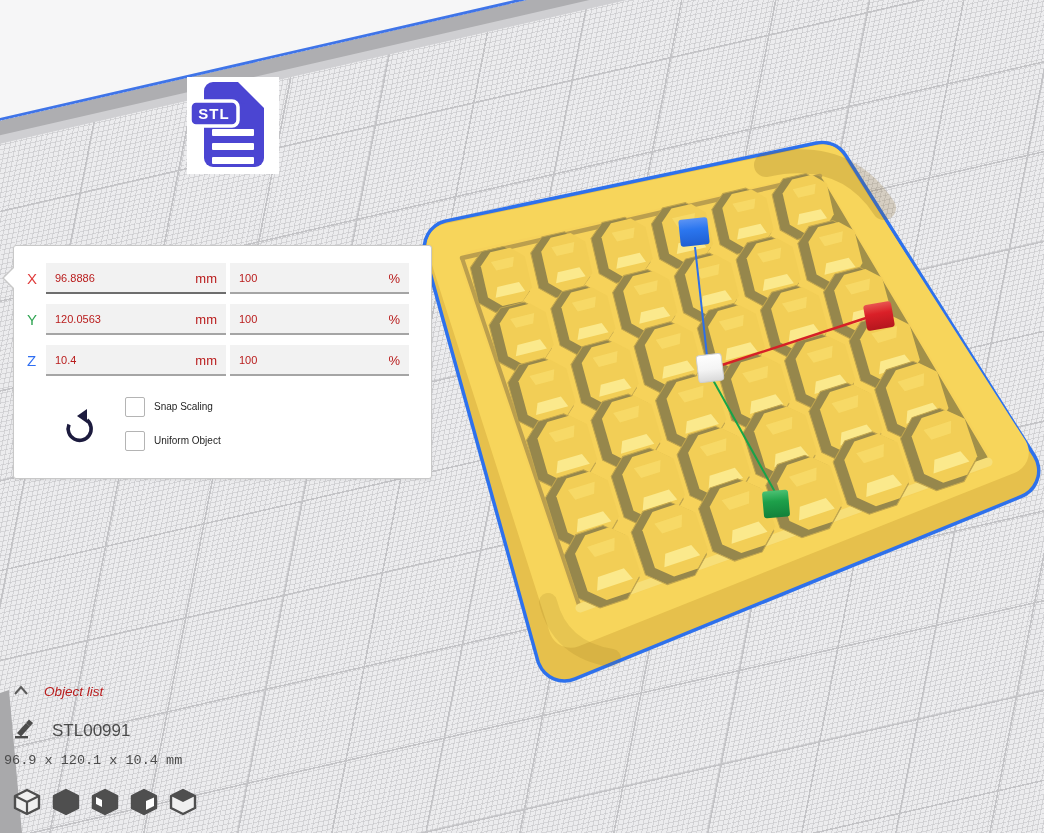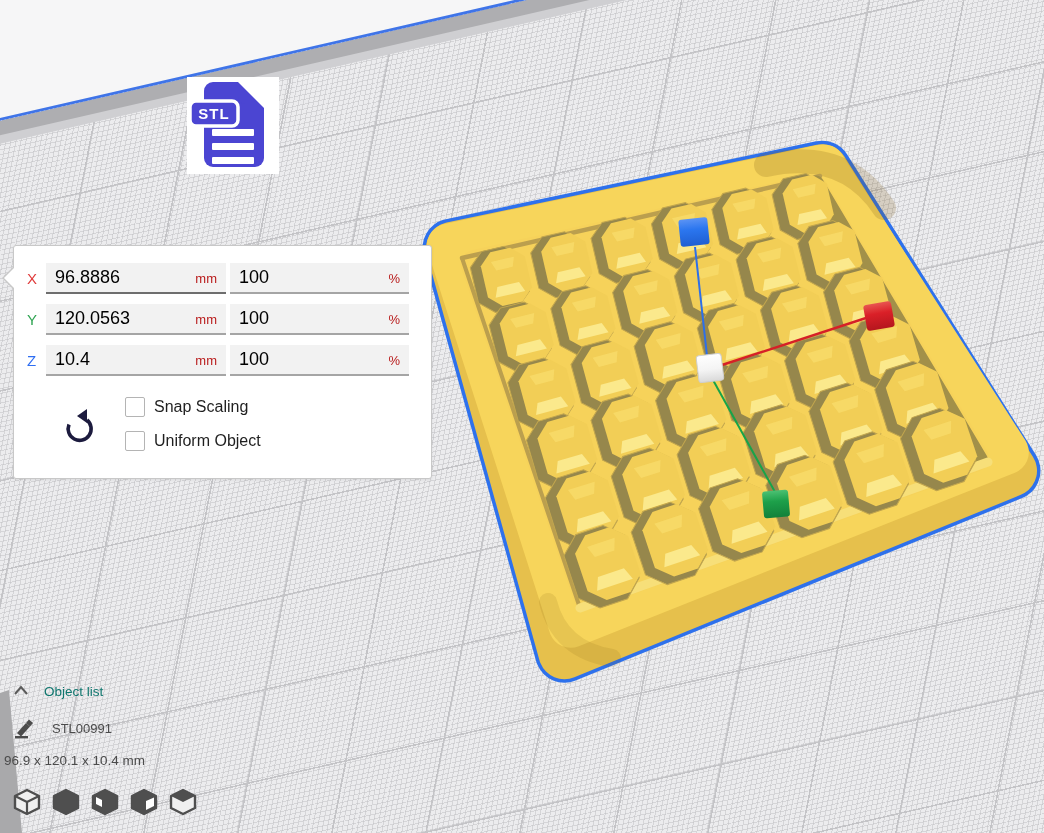--- a/index.html
+++ b/index.html
@@ -40,39 +40,39 @@
     content:"";position:absolute;left:-10px;top:22px;
     border:10px solid transparent;border-right-color:#ffffff;border-left:0;
   }
   .srow{position:absolute;left:0;width:100%;height:31px;}
   .srow .axis{position:absolute;left:13px;top:7px;width:20px;font-size:15px;}
   .fieldwrap{position:absolute;top:0;height:31px;}
   .fieldwrap.mm{left:32px;width:180px;}
   .fieldwrap.pct{left:216px;width:179px;}
   .fieldwrap input{
     box-sizing:border-box;width:100%;height:100%;background:#f2f2f2;border:0;
-    border-bottom:2px solid #a5a5a5;color:#000000;font-size:18px;
+    border-bottom:2px solid #a5a5a5;color:#b91c1c;font-size:11px;
     padding:0 38px 0 9px;font-family:"Liberation Sans",sans-serif;outline:none;
   }
   .fieldwrap.focused input{border-bottom-color:#6e6e6e;}
   .fieldwrap .unit{position:absolute;right:9px;top:8px;font-size:13px;color:#b91c1c;pointer-events:none;}
   .cb{
     position:absolute;left:111px;width:18px;height:18px;background:#fff;
     border:1px solid #b4b4b4;border-radius:2px;
   }
-  .cb-label{position:absolute;left:140px;height:18px;line-height:19px;font-size:16px;color:#1f1f1f;}
+  .cb-label{position:absolute;left:140px;height:18px;line-height:19px;font-size:10px;color:#1f1f1f;}
   .reset-btn{position:absolute;left:46px;top:157px;width:36px;height:40px;cursor:pointer;}
 
   
   .footer{position:absolute;left:0;top:0;z-index:3;}
   .obj-caret{position:absolute;left:12px;top:683px;}
-  .obj-list-label{position:absolute;left:44px;top:684px;font-size:13.5px;color:#0f766e;}
+  .obj-list-label{position:absolute;left:44px;top:684px;font-size:13.5px;color:#b91c1c;font-style:italic;}
   .obj-type-icon{position:absolute;left:13px;top:716px;}
-  .obj-name{position:absolute;left:52px;top:721px;font-size:13px;color:#4b4b4b;}
-  .obj-dims{position:absolute;left:4px;top:753px;font-size:13.5px;color:#4b4b4b;}
+  .obj-name{position:absolute;left:52px;top:721px;font-size:17px;color:#4b4b4b;}
+  .obj-dims{position:absolute;left:4px;top:753px;font-size:13.5px;color:#4b4b4b;font-family:Liberation Mono, monospace;}
   .view-toolbar{position:absolute;left:13px;top:788px;display:flex;gap:11px;z-index:3;}
   .view-btn{width:28px;height:28px;cursor:pointer;}
 </style>
 </head>
 <body>
 
 <div class="plate"></div>
 
 <svg id="scene-svg" xmlns="http://www.w3.org/2000/svg">
     <defs>

